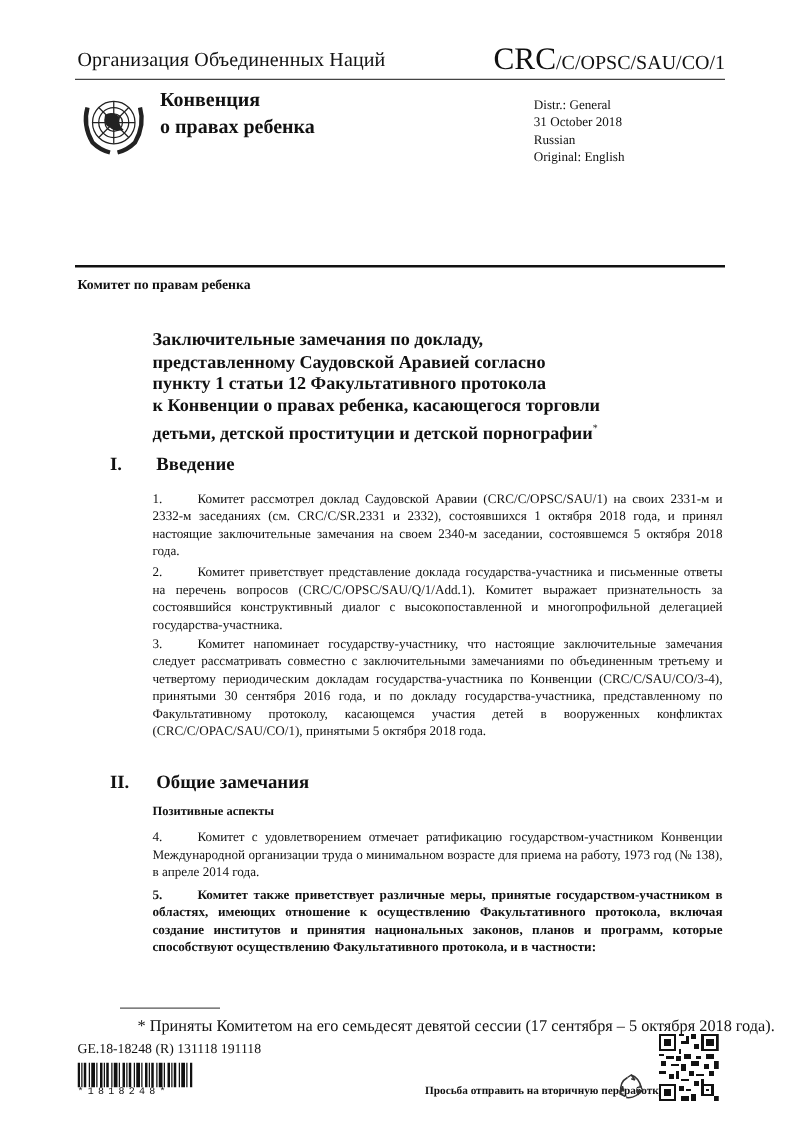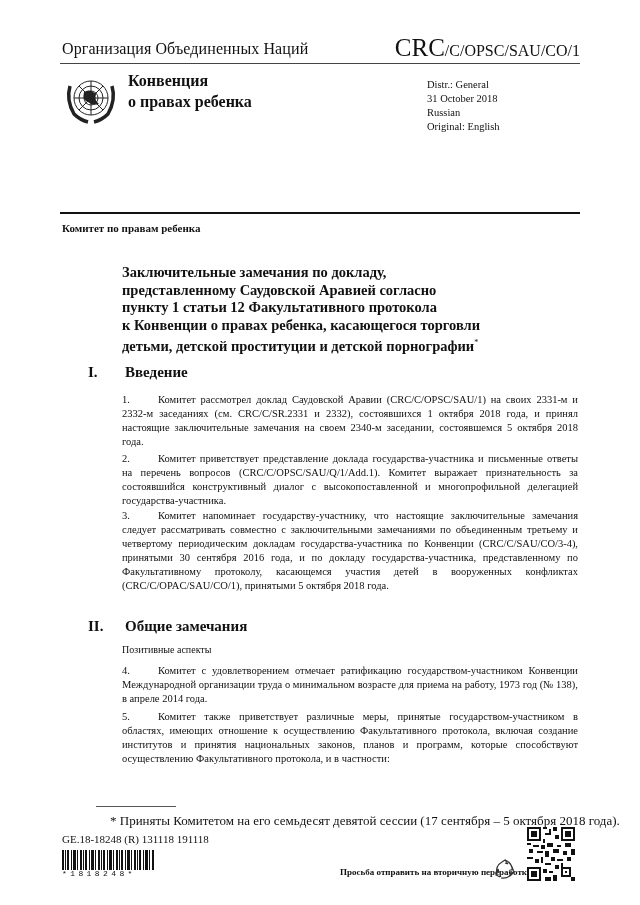--- a/index.html
+++ b/index.html
@@ -15,21 +15,21 @@
   .conv { left:128px; top:70px; font-weight:bold; font-size:16px; line-height:21px; }
   .distr { left:427px; top:78px; font-size:10.5px; line-height:14px; }
   .rule-thick { left:60px; top:212px; width:520px; height:2px; background:#111; }
   .committee { left:62px; top:222px; font-weight:bold; font-size:11px; }
   .title { left:122px; top:264px; font-weight:bold; font-size:14.5px; line-height:17.5px; width:440px; }
   .title sup { font-size:8px; font-weight:normal; }
   .sec-head { font-weight:bold; font-size:15px; }
   .sec-num { display:inline-block; width:37px; }
   .para { left:122px; width:456px; font-size:10.5px; line-height:14px; text-align:justify; }
   .para .num { display:inline-block; width:36px; }
-  .subhead { left:122px; font-weight:normal; font-size:10px; }
+  .subhead { left:122px; font-weight:bold; font-size:10px; }
   .fn-rule { left:96px; top:806px; width:80px; height:1px; background:#555; }
   .footnote { left:110px; top:813px; font-size:13px; }
   .jobno { left:62px; top:833px; font-size:11px; }
   .barcode { left:62px; top:850px; width:92px; height:20px; }
   .barnum { left:62px; top:869px; font-family:"Liberation Mono","DejaVu Sans Mono",monospace; font-size:8px; letter-spacing:3.4px; }
   .recycle-text { left:292px; top:867px; font-size:9px; font-weight:bold;padding-left:48px; }
   .recycle-icon { left:493px; top:858px; width:24px; height:24px; }
   .qr { left:527px; top:827px; width:48px; height:54px; }
 </style>
 </head>
@@ -92,21 +92,21 @@
   <span class="num">3.</span><span>Комитет напоминает государству-участнику, что настоящие заключительные замечания следует рассматривать совместно с заключительными замечаниями по объединенным третьему и четвертому периодическим докладам государства-участника по Конвенции (CRC/C/SAU/CO/3-4), принятыми 30 сентября 2016 года, и по докладу государства-участника, представленному по Факультативному протоколу, касающемся участия детей в вооруженных конфликтах (CRC/C/OPAC/SAU/CO/1), принятыми 5 октября 2018 года.</span>
 </div>
 
 <div class="abs sec-head" style="left:88px; top:618px;">
   <span class="sec-num">II.</span><span>Общие замечания</span>
 </div>
 <div class="abs subhead" style="top:644px;">Позитивные аспекты</div>
 <div class="abs para" style="top:664px;">
   <span class="num">4.</span><span>Комитет с удовлетворением отмечает ратификацию государством-участником Конвенции Международной организации труда о минимальном возрасте для приема на работу, 1973 год (№ 138), в апреле 2014 года.</span>
 </div>
-<div class="abs para" style="top:710px;">
+<div class="abs para" style="top:710px;font-weight:bold;">
   <span class="num">5.</span><span>Комитет также приветствует различные меры, принятые государством-участником в областях, имеющих отношение к осуществлению Факультативного протокола, включая создание институтов и принятия национальных законов, планов и программ, которые способствуют осуществлению Факультативного протокола, и в частности:</span>
 </div>
 
 <div class="abs fn-rule"></div>
 <div class="abs footnote">*  Приняты Комитетом на его семьдесят девятой сессии (17 сентября – 5 октября 2018 года).</div>
 <div class="abs jobno">GE.18-18248  (R)  131118  191118</div>
 
 <svg class="abs barcode" viewBox="0 0 92 20" preserveAspectRatio="none">
   <g fill="#111">
     <rect x="0" y="0" width="2" height="20"></rect>

